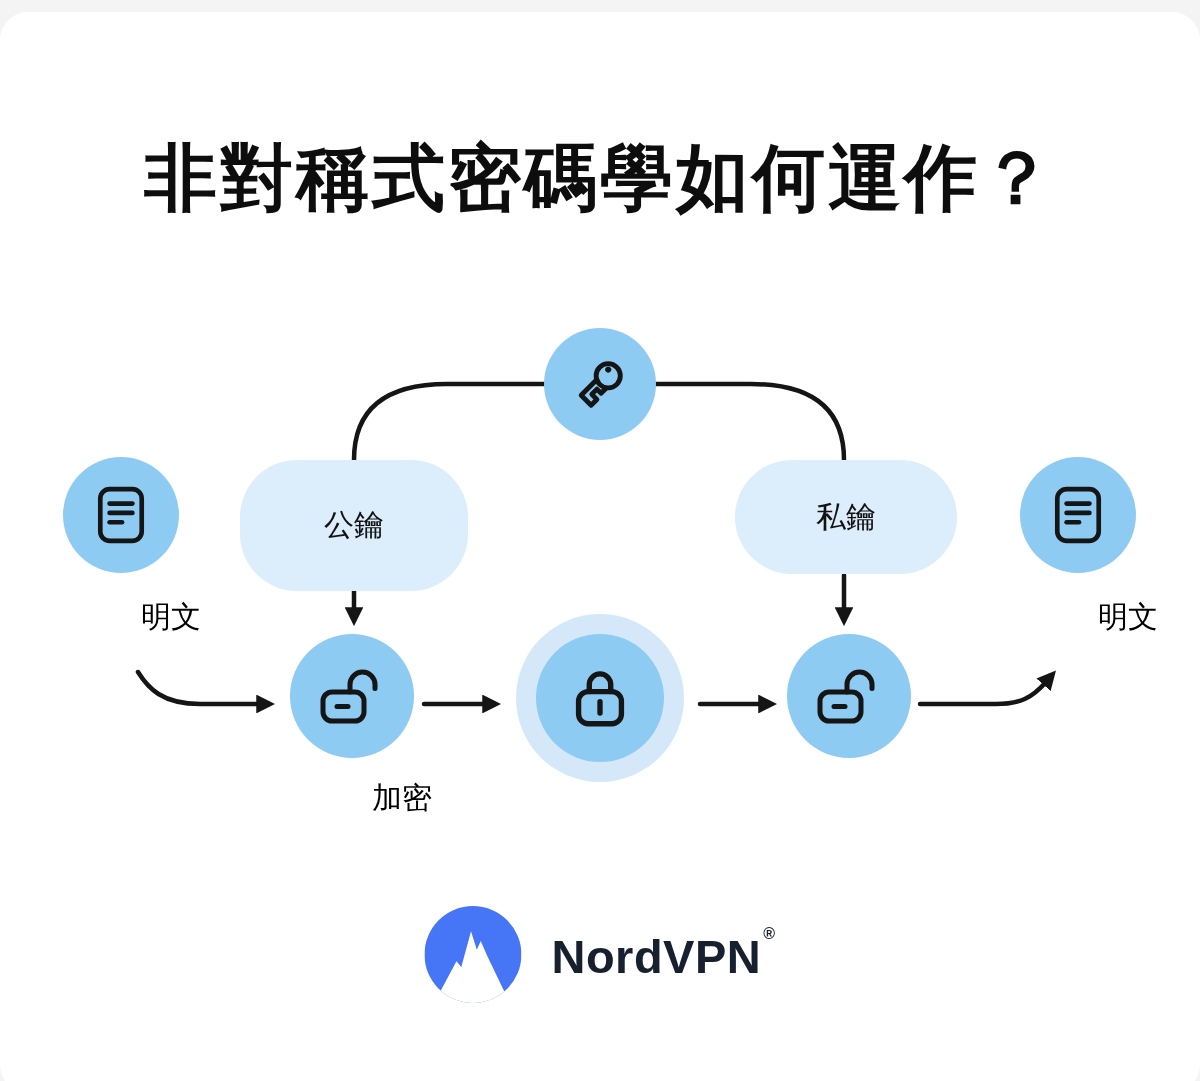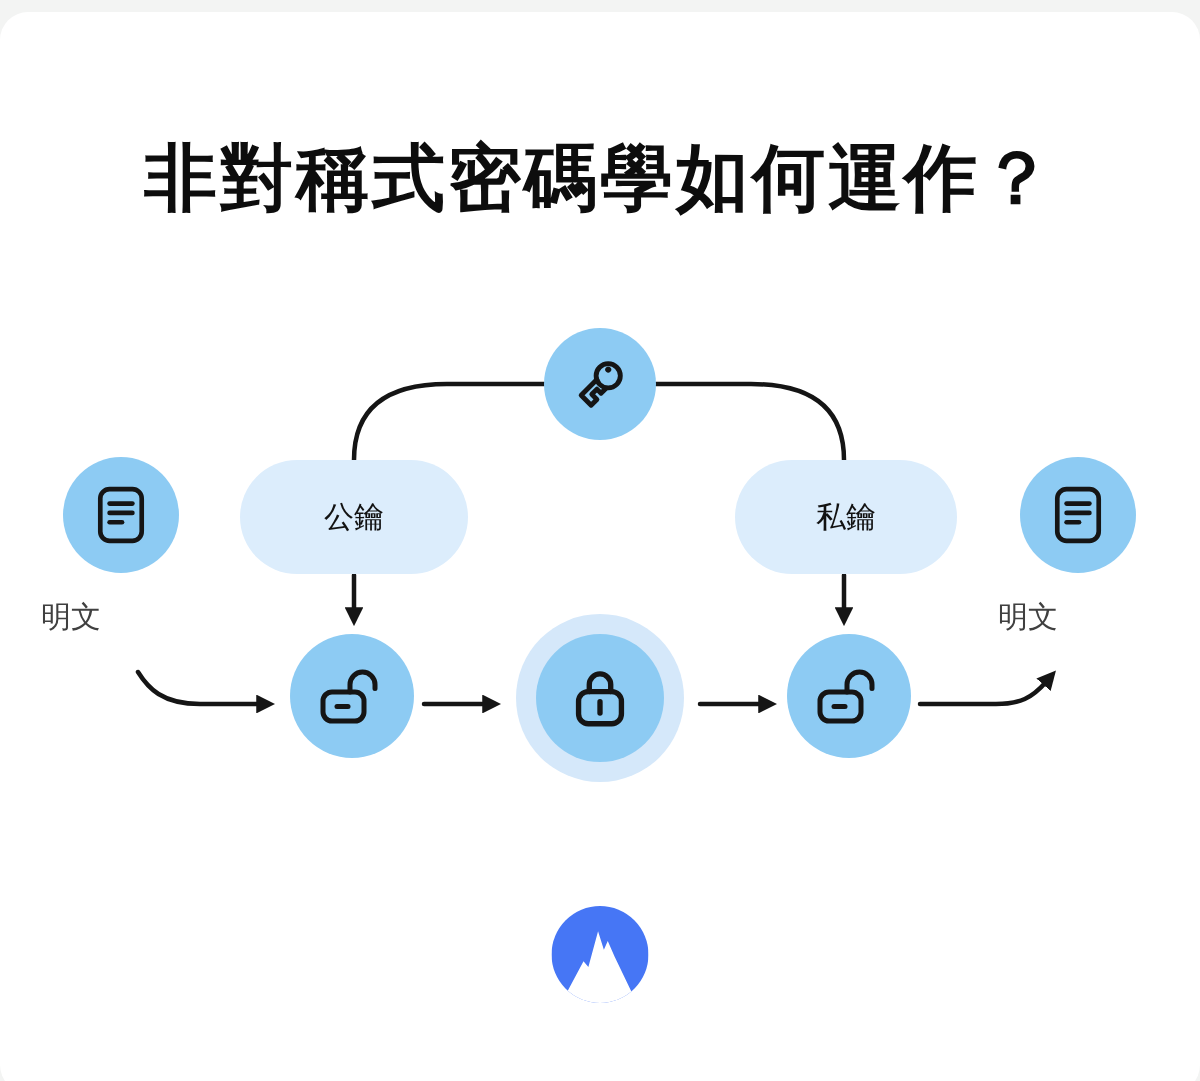--- a/index.html
+++ b/index.html
@@ -54,27 +54,27 @@
     position:absolute;
     background:var(--pill-blue);
     border-radius:57px;
     display:flex;align-items:center;justify-content:center;
     font-size:30px;
     color:#121212;
   }
   .node-label{
     position:absolute;
     width:160px;
-    text-align:left;
+    text-align:right;
     font-size:30px;
     font-weight:500;
-    color:#404040;
+    color:#000000;
   }
   .key-circle   {left:544px;top:316px;width:112px;height:112px;}
-  .pill-public  {left:240px;top:448px;width:228px;height:114px;}
+  .pill-public  {left:240px;top:448px;width:228px;height:131px;}
   .pill-private {left:735px;top:448px;width:222px;height:114px;}
   .doc-left     {left:63px;  top:445px;width:116px;height:116px;}
   .doc-right    {left:1020px;top:445px;width:116px;height:116px;}
   .encrypt-circle{left:290px;top:622px;width:124px;height:124px;}
   .decrypt-circle{left:787px;top:622px;width:124px;height:124px;}
   .cipher-halo  {left:516px;top:602px;width:168px;height:168px;}
   .cipher-inner {position:relative;width:128px;height:128px;}
   .label-plain-left {left:41px; top:585px;}
   .label-plain-right{left:998px;top:585px;}
   .label-encrypt{left:272px;top:766px;}
@@ -191,26 +191,30 @@
       <g fill="none" stroke="#151515" stroke-width="5" stroke-linecap="round" stroke-linejoin="round">
         <rect x="3" y="25" width="41" height="29" rx="9"></rect>
         <path d="M 17 39.5 H 28"></path>
         <path d="M 30 25 V 17.5 A 12.5 12.5 0 0 1 55 17.5 V 21.5"></path>
       </g>
     </svg>
   </div>
 
   <div class="node-label label-plain-left">明文</div>
   <div class="node-label label-plain-right">明文</div>
+  <div class="node-label label-encrypt">加密</div>
 
   <div class="logo-row">
     <svg class="icon-svg" width="97" height="97" viewBox="0 0 100 100">
       <defs>
           <clipPath id="logoclip">
             <circle cx="50" cy="50" r="50"></circle>
           </clipPath>
         </defs>
       <circle cx="50" cy="50" r="50" fill="#4676F5"></circle>
       <path clip-path="url(#logoclip)" fill="#FFFFFF" d="M 10 100 L 33 57 L 38 63 L 48 26 L 54 45 L 58 36 L 65 52 L 88 100 Z"></path>
     </svg>
+    <div class="wordmark">
+      <span>NordVPN</span><span class="registered">®</span>
+    </div>
   </div>
 
 </div>
 
 </body></html>

